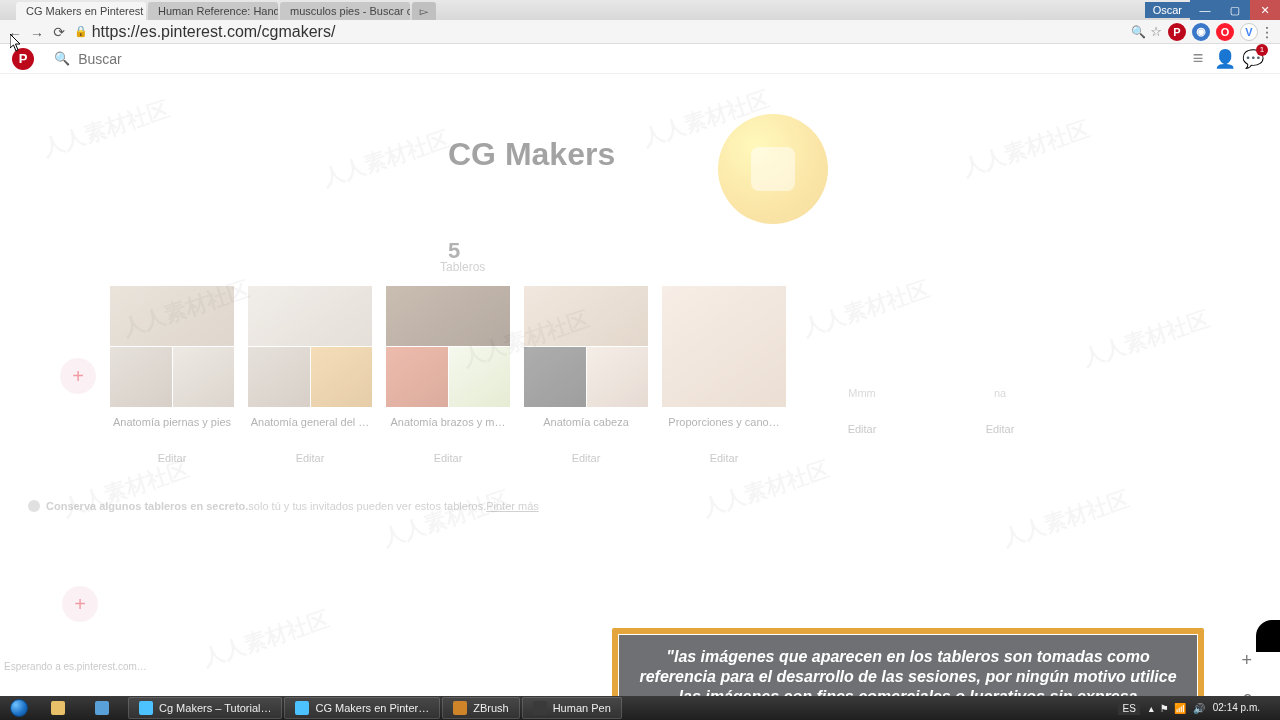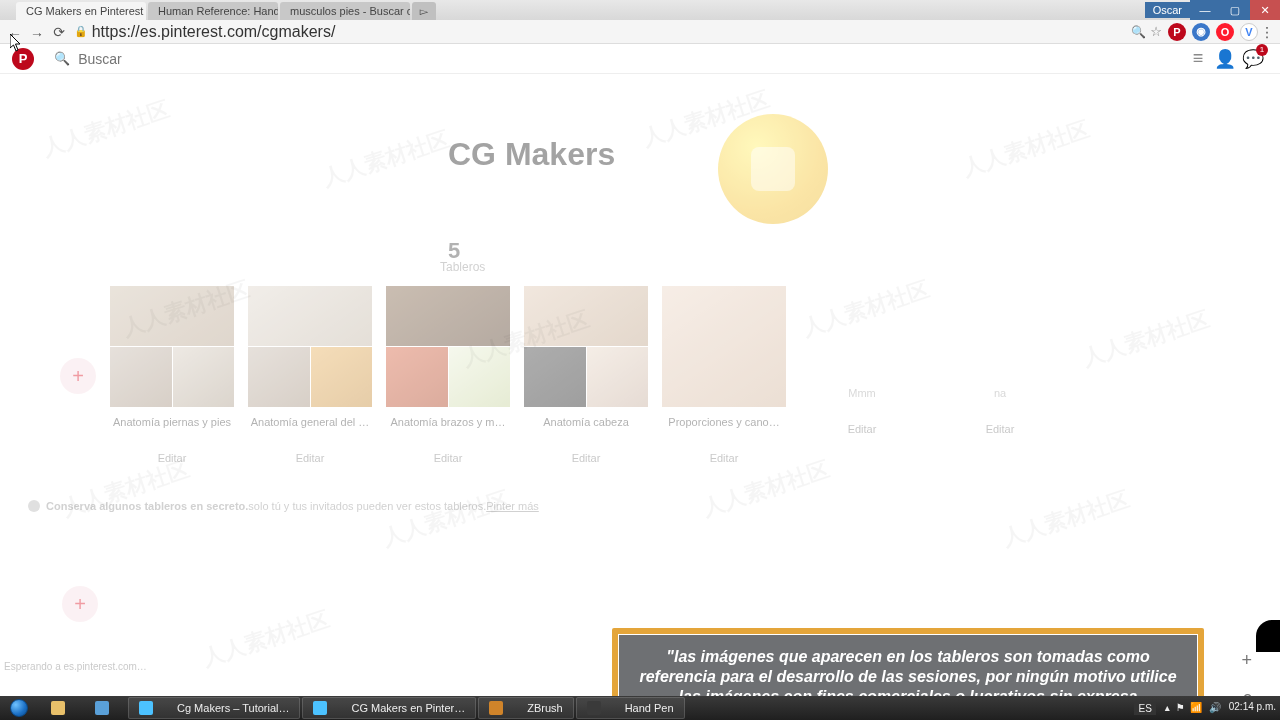--- a/index.html
+++ b/index.html
@@ -76,23 +76,23 @@
   .subtitle-inner { background:#6e7073; border:1px solid #fff; padding:12px 18px; color:#fff; font-size:16px; font-weight:600; text-align:center; line-height:1.25; font-style:italic; }
   .plus-float { position:absolute; right:28px; top:576px; color:#777; font-size:18px; }
   .q-float { position:absolute; right:28px; top:618px; color:#777; font-size:16px; }
   .wm-arc { position:absolute; right:0; bottom:24px; width:24px; height:32px; background:#000; border-radius:16px 0 0 0; }
 
   
   .taskbar { position:absolute; left:0; bottom:0; width:1280px; height:24px; background:linear-gradient(#3a3a3a,#1f1f1f); display:flex; align-items:center; }
   .start { width:38px; height:24px; display:flex; align-items:center; justify-content:center; }
   .orb { width:18px; height:18px; border-radius:9px; background:radial-gradient(circle at 30% 30%,#6fc2ff,#1b6fc4 60%,#0a4a8a); border:1px solid #0a4a8a; }
   .tbtn { height:22px; padding:0 10px; margin-left:2px; display:flex; align-items:center; color:#eee; font-size:11px; border:1px solid transparent; border-radius:2px; }
-  .tbtn.app { background:rgba(255,255,255,0.08); border-color:rgba(255,255,255,0.15);gap:18px; }
+  .tbtn.app { background:rgba(255,255,255,0.08); border-color:rgba(255,255,255,0.15); }
   .tbtn .ico { width:14px; height:14px; margin-right:6px; border-radius:2px; }
-  .tray { margin-left:auto; display:flex; align-items:flex-start; color:#eee; font-size:10px; padding-right:4px; }
+  .tray { margin-left:auto; display:flex; align-items:center; color:#eee; font-size:10px; padding-right:20px; }
   .tray .ti { margin:0 3px; }
   .lang { background:#333; padding:1px 4px; font-size:10px; margin-right:6px; }
   .clock { text-align:right; line-height:1; margin-left:4px; }
 
   
   .cursor { position:absolute; left:10px; top:34px; width:12px; height:18px; }
   .cursor svg { width:12px; height:18px; }
 
   
   .wm { position:absolute; color:rgba(0,0,0,0.04); font-size:22px; font-weight:bold; transform:rotate(-18deg); pointer-events:none; }
@@ -284,21 +284,21 @@
   <div class="tbtn app">
       <span class="ico" style="background:#4cc2ff"></span>
       <span>CG Makers en Pinter…</span>
     </div>
   <div class="tbtn app">
       <span class="ico" style="background:#d0842a"></span>
       <span>ZBrush</span>
     </div>
   <div class="tbtn app">
       <span class="ico" style="background:#3a3a3a"></span>
-      <span>Hand Pen</span>
+      <span>Human Pen</span>
     </div>
   <div class="tray">
     <span class="lang">ES</span>
     <span class="ti">▴</span>
     <span class="ti">⚑</span>
     <span class="ti">📶</span>
     <span class="ti">🔊</span>
     <span class="clock">02:14 p.m.</span>
   </div>
 </div>

